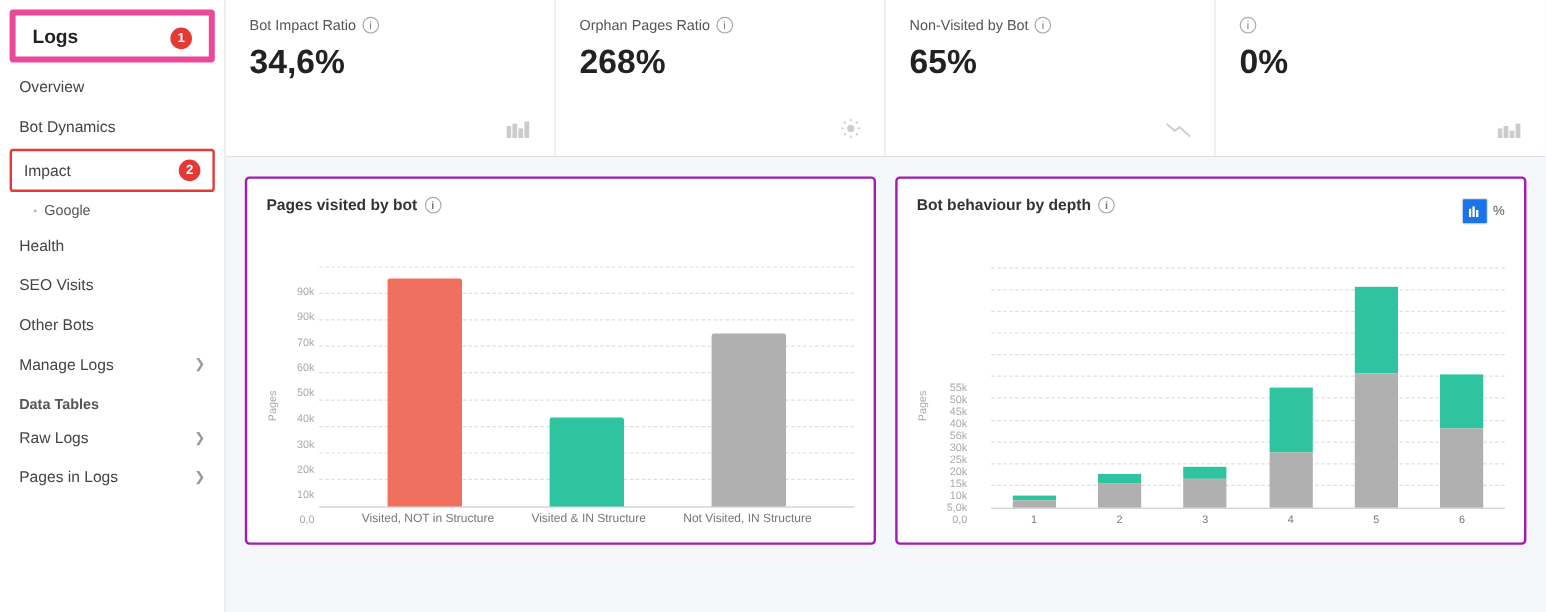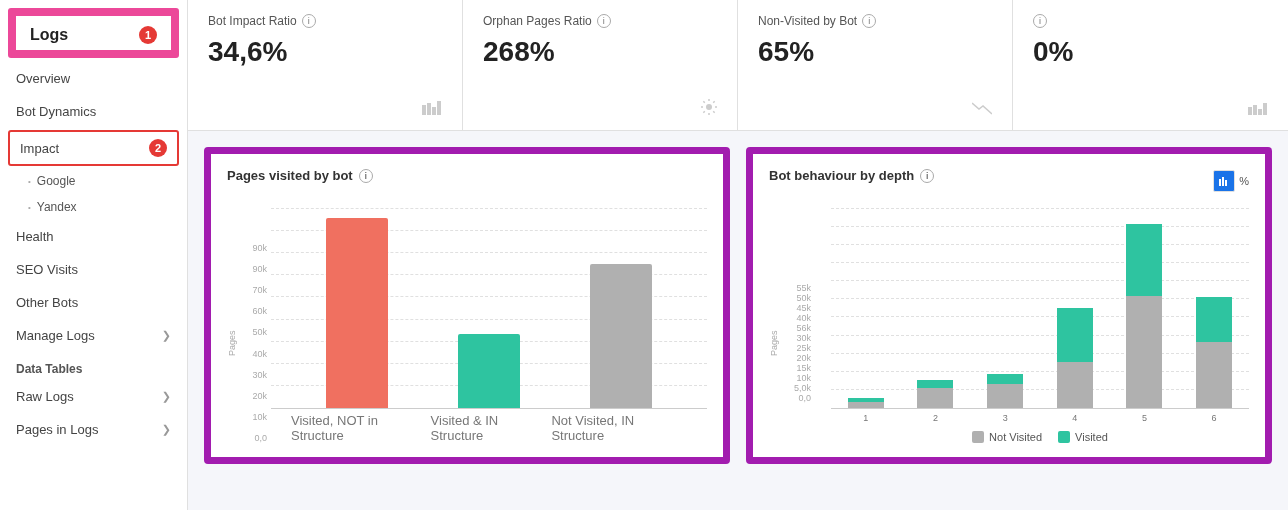--- a/index.html
+++ b/index.html
@@ -11,21 +11,21 @@
       min-width: 188px;
       background: #fff;
       border-right: 1px solid #e0e0e0;
       display: flex;
       flex-direction: column;
       height: 510px;
       overflow-y: auto;
     }
     .sidebar-logo {
       padding: 10px 14px 6px 14px;
-      border: 8px solid #ec4899;
+      border: 5px solid #ec4899;
       margin: 8px 8px 4px 8px;
       border-radius: 3px;
       display: flex;
       align-items: center;
       justify-content: space-between;
     }
     .sidebar-logo-title {
       font-size: 16px;
       font-weight: 700;
       color: #222;
@@ -161,21 +161,21 @@
     
     .charts-row {
       display: grid;
       grid-template-columns: 1fr 1fr;
       gap: 0;
       padding: 16px 16px 0 16px;
       background: #f5f6fa;
     }
     .chart-card {
       background: #fff;
-      border: 7px solid #a21caf;
+      border: 2px solid #a21caf;
       border-radius: 4px;
       padding: 14px 16px;
       margin: 0 8px;
     }
     .chart-card:first-child { margin-left: 0; }
     .chart-card:last-child { margin-right: 0; }
     .chart-title {
       font-size: 13px;
       font-weight: 600;
       color: #333;
@@ -244,23 +244,20 @@
   </div>
   <div class="sidebar-item">
     <span>Bot Dynamics</span>
   </div>
   <div class="sidebar-item-impact">
     <span>Impact</span>
     <span class="badge">2</span>
   </div>
   <div class="sidebar-sub-item">
     <span>Google</span>
-  </div>
-  <div class="sidebar-sub-item">
-    <span>Yandex</span>
   </div>
   <div class="sidebar-item">
     <span>Health</span>
   </div>
   <div class="sidebar-item">
     <span>SEO Visits</span>
   </div>
   <div class="sidebar-item">
     <span>Other Bots</span>
   </div>
@@ -407,21 +404,21 @@
                   <div style="width:62px; height:74px; background:#2ec4a0; border-radius:2px 2px 0 0;"></div>
                 </div>
                 <div style="display:flex; flex-direction:column; align-items:center;">
                   <div style="width:62px; height:144px; background:#b0b0b0; border-radius:2px 2px 0 0;"></div>
                 </div>
               </div>
             </div>
 
             <div style="height:1px; background:#ccc;"></div>
 
-            <div style="display:flex; justify-content:space-around; padding:4px 20px 0; font-size:13px; color:#777;">
+            <div style="display:flex; justify-content:space-around; padding:4px 20px 0; font-size:10px; color:#777;">
               <span>Visited, NOT in Structure</span>
               <span>Visited &amp; IN Structure</span>
               <span>Not Visited, IN Structure</span>
             </div>
           </div>
         </div>
       </div>
     </div>
 
     <div class="chart-card">
@@ -441,21 +438,21 @@
           <span class="chart-pct-btn">%</span>
         </div>
       </div>
       <div class="chart-area">
         <div style="display:flex; align-items:flex-end; height:250px;">
 
           <div style="writing-mode:vertical-rl; transform:rotate(180deg); font-size:9px; color:#aaa; margin-right:2px; height:200px; display:flex; align-items:center; justify-content:center;">
             <span>Pages</span>
           </div>
 
-          <div style="display:flex; flex-direction:column; justify-content:center; height:200px; margin-right:20px; font-size:9px; color:#aaa; text-align:right; min-width:30px;">
+          <div style="display:flex; flex-direction:column; justify-content:flex-end; height:200px; margin-right:20px; font-size:9px; color:#aaa; text-align:right; min-width:30px;">
             <span>55k</span>
             <span>50k</span>
             <span>45k</span>
             <span>40k</span>
             <span>56k</span>
             <span>30k</span>
             <span>25k</span>
             <span>20k</span>
             <span>15k</span>
             <span>10k</span>
@@ -531,29 +528,19 @@
 
             <div style="display:flex; justify-content:space-around; padding:4px 0 0; font-size:9px; color:#777;">
               <span>1</span>
               <span>2</span>
               <span>3</span>
               <span>4</span>
               <span>5</span>
               <span>6</span>
             </div>
 
-            <div class="chart-legend">
-              <div class="legend-item">
-                <div class="legend-dot" style="background:#b0b0b0;"></div>
-                <span>Not Visited</span>
-              </div>
-              <div class="legend-item">
-                <div class="legend-dot" style="background:#2ec4a0;"></div>
-                <span>Visited</span>
-              </div>
-            </div>
           </div>
         </div>
       </div>
     </div>
 
   </div>
 </div>
 
 </body></html>

